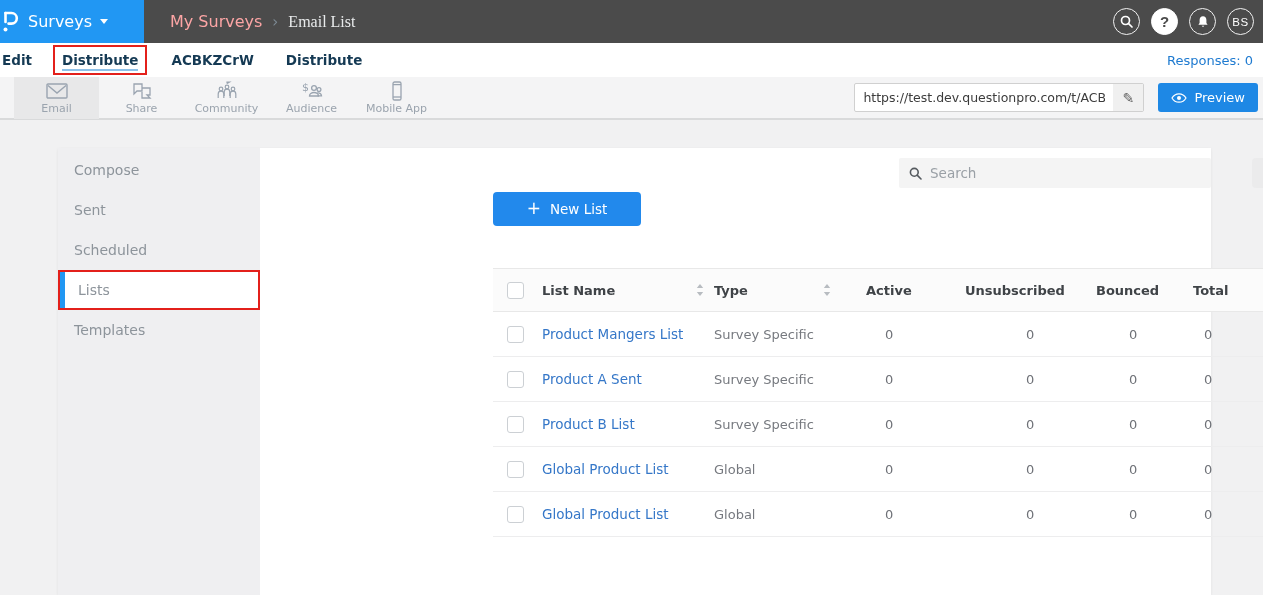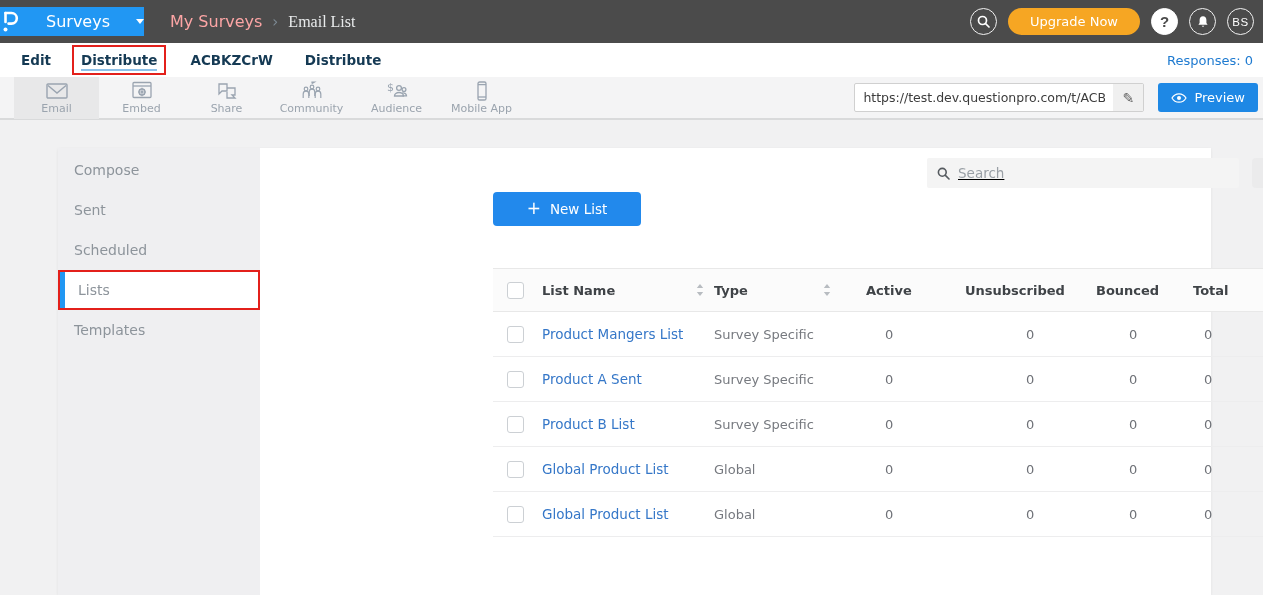--- a/index.html
+++ b/index.html
@@ -1,37 +1,37 @@
 <!DOCTYPE html>
 <html><head>
 <meta charset="utf-8">
 <style>
   * { margin:0; padding:0; box-sizing:border-box; }
   html,body { width:1263px; height:595px; overflow:hidden; }
   body { font-family:"DejaVu Sans","Liberation Sans",sans-serif; background:#f1f1f2; position:relative; }
 
   
   .topbar { height:43px; background:#4b4b4b; display:flex; align-items:center; }
-  .brand { width:144px; height:29px; background:#2197f3; display:flex; align-items:center; justify-content:space-between; cursor:pointer; }
+  .brand { width:144px; height:43px; background:#2197f3; display:flex; align-items:center; justify-content:flex-start; gap:8px; cursor:pointer; }
   .brand .plabel { color:#fff; font-size:16px; }
   .caret-down { width:0; height:0; border-left:4px solid transparent; border-right:4px solid transparent; border-top:5px solid #fff; display:inline-block; }
   .breadcrumb { margin-left:26px; display:flex; align-items:center; gap:10px; font-size:16px; }
   .bc-parent { color:#fca5a5; }
   .bc-sep { color:#7d8a94; font-size:15px; }
   .bc-current { color:#e8eaeb;font-family:Liberation Serif, serif; }
   .topbar-right { margin-left:auto; margin-right:9px; display:flex; align-items:center; gap:11px; }
   .circle-btn { width:27px; height:27px; border-radius:50%; border:1.5px solid #f2f2f2; display:flex; align-items:center; justify-content:center; color:#fff; cursor:pointer; background:transparent; }
   .circle-btn.solid { background:#fff; border-color:#fff; color:#4b4b4b; font-weight:bold; font-size:15px; }
   .avatar-txt { font-size:11.5px; letter-spacing:0.5px; color:#fff; }
   .upgrade-btn { background:#f6a623; border:none; color:#fff; font-size:13px; height:27px; padding:0 22px; border-radius:14px; cursor:pointer; font-family:inherit; }
 
   
   .navbar { height:34px; background:#fff; display:flex; align-items:center; position:relative; }
   .nav-item { font-size:13.5px; font-weight:600; color:#153a54; cursor:pointer; }
-  .nav-edit { margin-left:21px; }
+  .nav-edit { margin-left:2px; }
   .nav-analytics { margin-left:24px; }
   .nav-integration { margin-left:32px; }
   .nav-active-wrap { margin-left:21px; border:2px solid #e3201b; padding:3px 7px 4px 7px; }
   .nav-active-wrap .nav-item { border-bottom:2px solid #8cc0e8; padding-bottom:1px; }
   .responses { margin-left:auto; margin-right:10px; font-size:13px; color:#1e7ad0; }
 
   
   .toolbar { height:43px; background:#f4f4f5; border-bottom:2px solid #d9dadb; display:flex; align-items:center; }
   .channels { display:flex; margin-left:14px; height:43px; }
   .channel { width:85px; height:43px; display:flex; flex-direction:column; align-items:center; justify-content:center; gap:1px; cursor:pointer; }
@@ -46,21 +46,21 @@
 
   
   .page { position:absolute; top:120px; left:0; right:0; bottom:0; background:#f1f1f2; }
   .card { position:absolute; left:58px; top:28px; width:1153px; bottom:0; background:#fff; box-shadow:0 1px 3px rgba(0,0,0,0.07); display:flex; }
   .sidebar { width:202px; background:#efeff1; padding-top:2px; flex-shrink:0; }
   .side-item { height:40px; display:flex; align-items:center; padding-left:16px; font-size:14px; color:#8d949b; cursor:pointer; position:relative; }
   .side-item.active { background:#fff; border:2px solid #e3201b; padding-left:18px; }
   .side-item.active .blue-bar { position:absolute; left:0; top:0; bottom:0; width:5px; background:#2197f3; }
 
   .content { position:relative; flex:1; background:#fff; }
-  .search-box { position:absolute; left:667px; top:10px; width:312px; height:30px; background:#f4f4f4; border-radius:2px; display:flex; align-items:center; padding:0 10px; gap:8px;text-decoration:underline; }
+  .search-box { position:absolute; left:639px; top:10px; width:312px; height:30px; background:#f4f4f4; border-radius:2px; display:flex; align-items:center; padding:0 10px; gap:8px; }
   .search-box input { border:none; outline:none; background:transparent; flex:1; font-size:13.5px; color:#4b5157; font-family:inherit; }
   .search-box input::placeholder { color:#9aa0a6; }
   .all-dropdown { position:absolute; left:992px; top:10px; width:127px; height:30px; background:#ebebec; border-radius:4px; display:flex; align-items:center; padding:0 12px; font-size:13px; color:#4b5157; cursor:pointer; }
   .newlist-btn { position:absolute; left:233px; top:44px; width:148px; height:34px; background:#2289ec; border:none; border-radius:4px; color:#fff; font-size:13.5px; display:flex; align-items:center; justify-content:center; gap:9px; cursor:pointer; font-family:inherit; }
   .newlist-btn .plus { font-size:17px; font-weight:400; margin-top:-2px; }
 
   
   .ltable { position:absolute; left:233px; top:120px; width:888px; }
   .trow { display:flex; align-items:center; }
   .thead { height:44px; border-top:1px solid #e8e8e8; border-bottom:1px solid #e8e8e8; background:#fbfbfb; font-size:13px; font-weight:700; color:#3f4347; }
@@ -105,21 +105,20 @@
   </div>
   <div class="topbar-right">
     <button class="circle-btn">
       <span style="line-height:0;">
         <svg width="13" height="13" viewBox="0 0 13 13">
             <circle cx="5.5" cy="5.5" r="4" stroke="#fff" stroke-width="1.7" fill="none"></circle>
             <line x1="8.6" y1="8.6" x2="12" y2="12" stroke="#fff" stroke-width="1.7" stroke-linecap="round"></line>
           </svg>
       </span>
     </button>
-    <button class="upgrade-btn">Upgrade Now</button>
     <button class="circle-btn solid">
       <span>?</span>
     </button>
     <button class="circle-btn">
       <span style="line-height:0;">
         <svg width="14" height="14" viewBox="0 0 14 14">
             <path d="M7 1.2 C4.9 1.2 3.6 2.8 3.6 5 V8 L2.4 9.8 H11.6 L10.4 8 V5 C10.4 2.8 9.1 1.2 7 1.2 Z" fill="#fff"></path>
             <path d="M5.7 10.8 a1.4 1.4 0 0 0 2.6 0 Z" fill="#fff"></path>
           </svg>
       </span>
@@ -143,32 +142,20 @@
 <div class="toolbar">
   <div class="channels">
     <div class="channel selected">
       <span>
         <svg width="24" height="20" viewBox="0 0 24 20" fill="none" stroke="#9aa4b0" stroke-width="1.4">
             <rect x="2" y="3" width="20" height="14" rx="1"></rect>
             <path d="M3 4.5 L12 12 L21 4.5"></path>
           </svg>
       </span>
       <span class="clabel">Email</span>
-    </div>
-    <div class="channel">
-      <span>
-        <svg width="24" height="20" viewBox="0 0 24 20" fill="none" stroke="#9aa4b0" stroke-width="1.3">
-            <rect x="3" y="1.5" width="18" height="15" rx="1"></rect>
-            <line x1="3" y1="5" x2="21" y2="5"></line>
-            <circle cx="12" cy="11" r="3"></circle>
-            <circle cx="12" cy="11" r="1"></circle>
-            <path d="M12 6.8 v1.4 M12 13.8 v1.4 M8.3 11 h1.4 M14.3 11 h1.4 M9.4 8.4 l1 1 M13.6 12.6 l1 1 M14.6 8.4 l-1 1 M10.4 12.6 l-1 1"></path>
-          </svg>
-      </span>
-      <span class="clabel">Embed</span>
     </div>
     <div class="channel">
       <span>
         <svg width="24" height="20" viewBox="0 0 24 20" fill="none" stroke="#9aa4b0" stroke-width="1.3">
             <path d="M4 3 h8 v7 h-5 l-3 3 z"></path>
             <path d="M12 7 h8 v7 h-3 l3 3 h-8 v-6"></path>
           </svg>
       </span>
       <span class="clabel">Share</span>
     </div>

